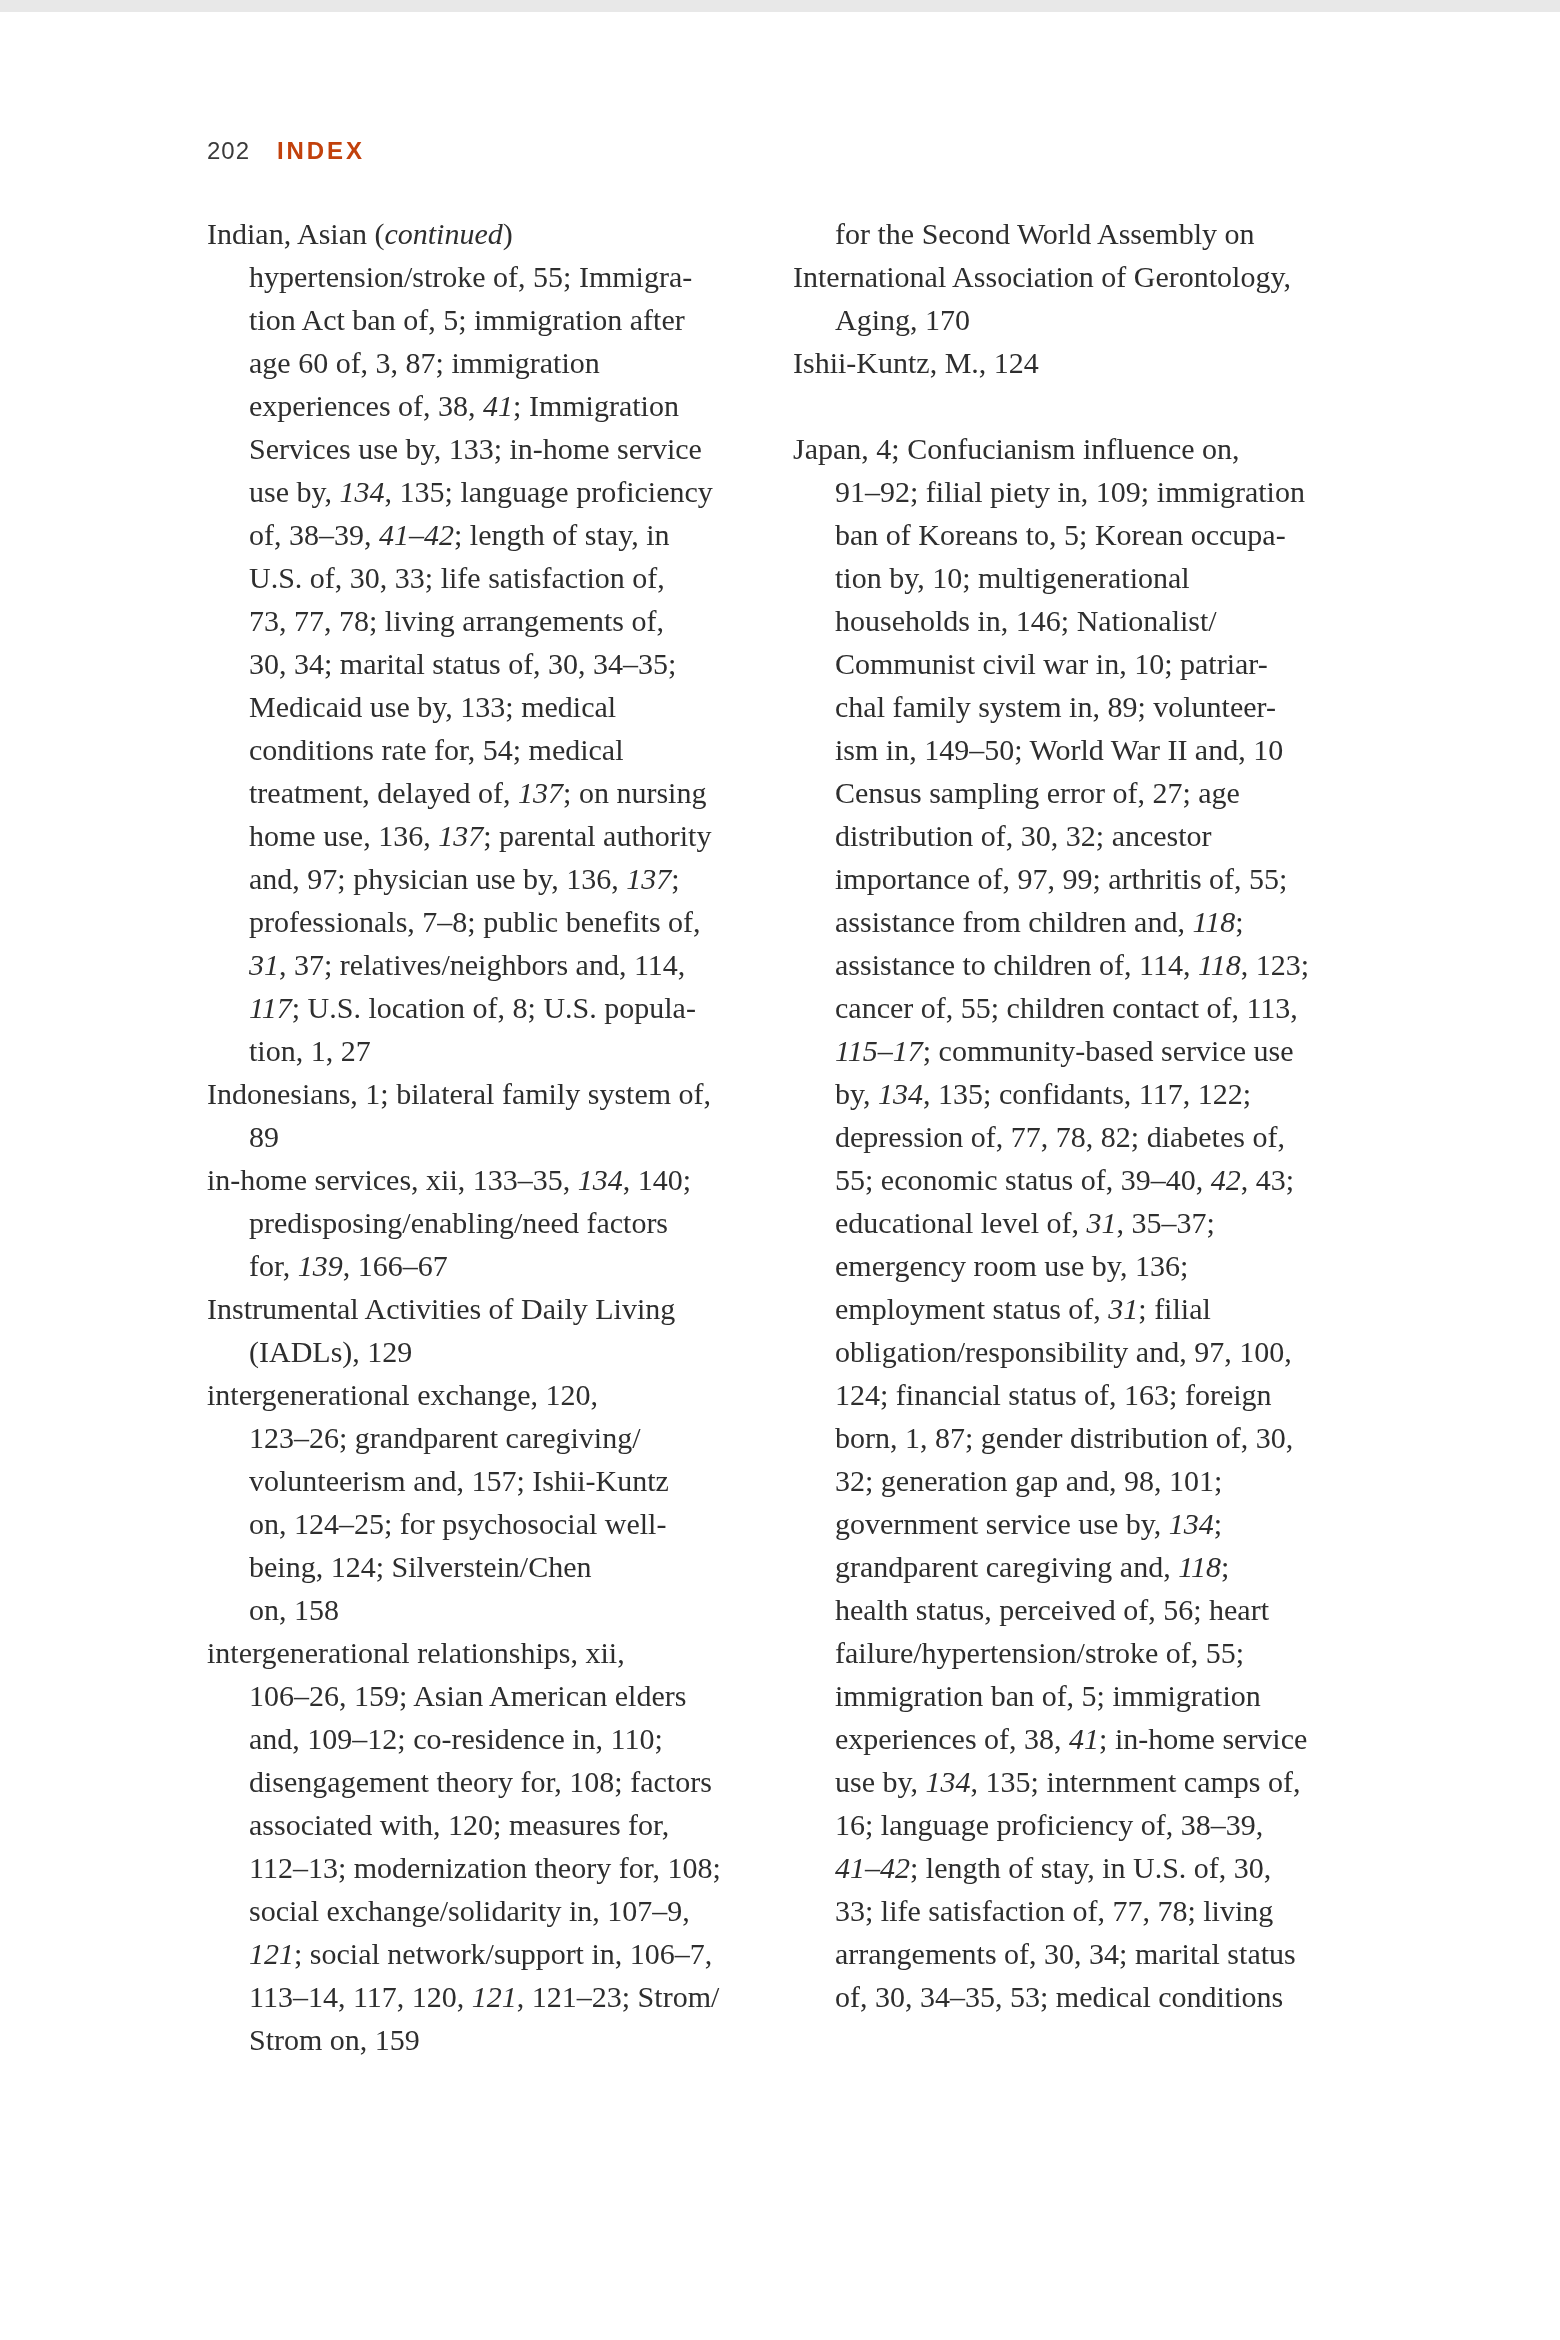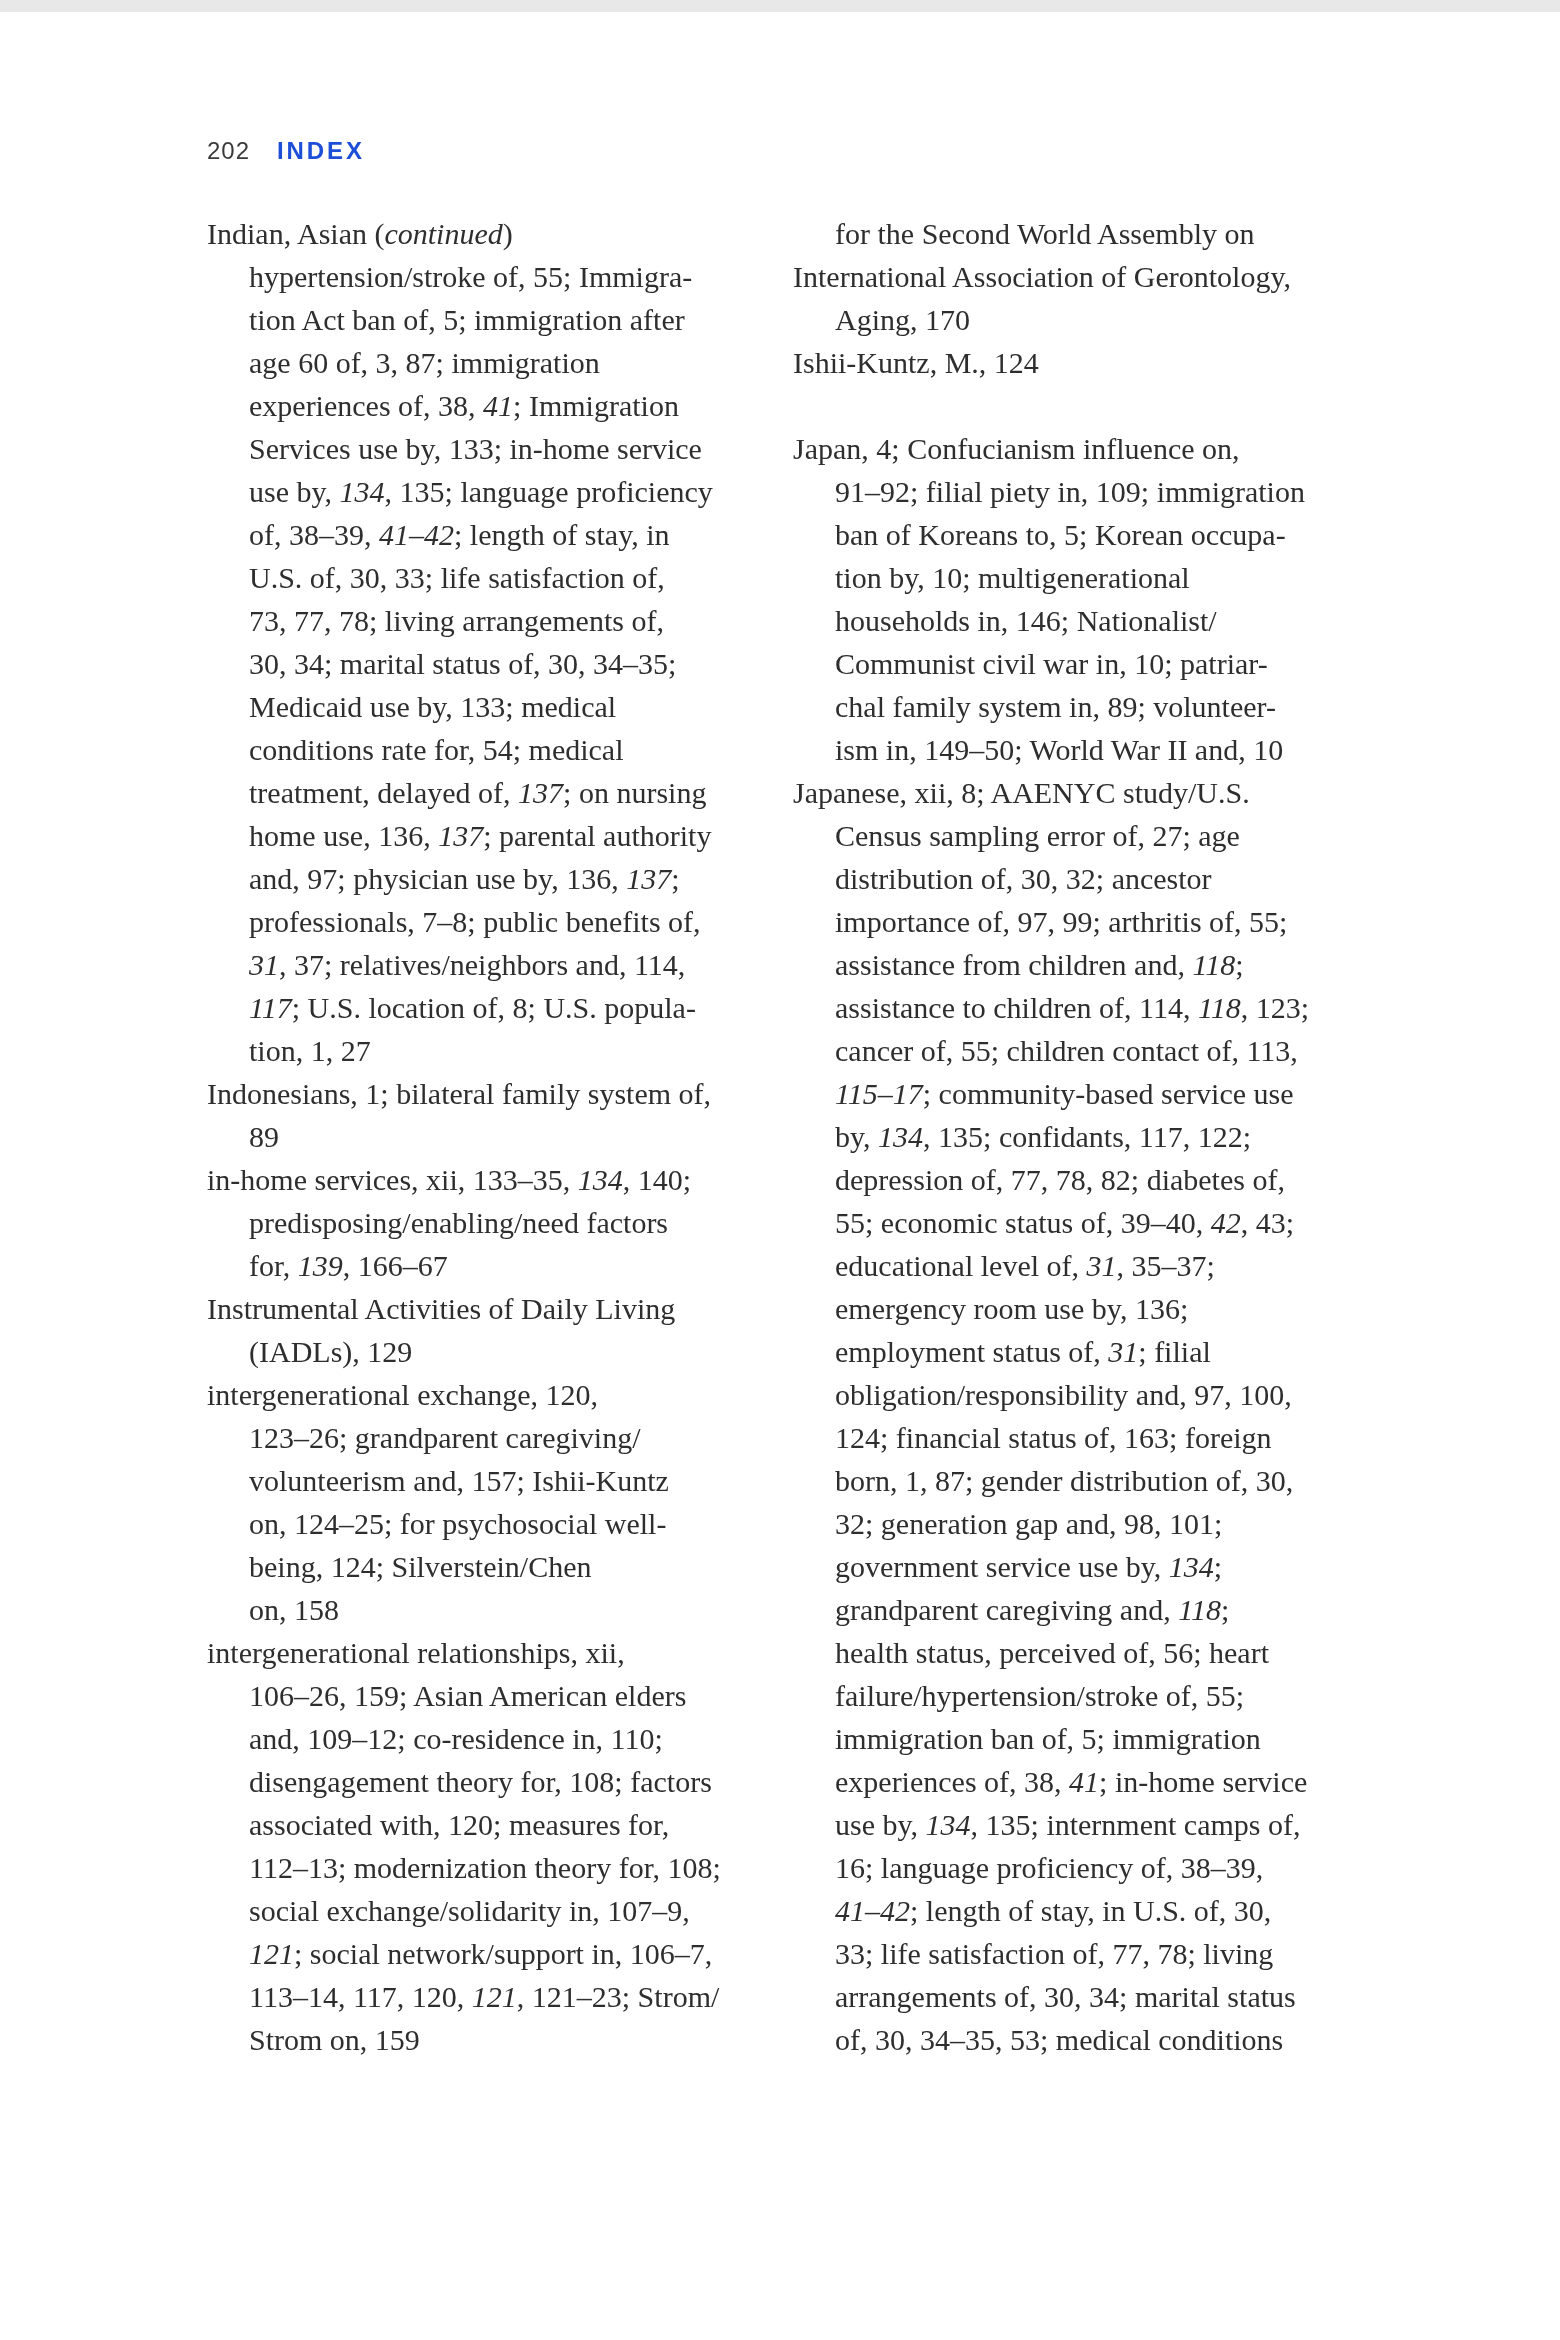--- a/index.html
+++ b/index.html
@@ -13,21 +13,21 @@
     overflow:hidden;
   }
   .running-head {
     position:absolute; left:207px; top:125px;
     font-family:"Liberation Sans", sans-serif;
     font-size:24px; line-height:27px;
     display:flex; align-items:baseline; gap:27px;
     color:#3a3a3a;
   }
   .running-head .folio { font-weight:400; letter-spacing:1px; }
-  .running-head .head-title { font-weight:700; letter-spacing:2.9px; color:#1d4ed8; }
+  .running-head .head-title { font-weight:700; letter-spacing:2.9px; color:#c2410c; }
   .index-col {
     position:absolute; top:200px;
     font-size:30px; line-height:43px;
   }
   .col-left  { left:207px; width:597px; }
   .col-right { left:793px; width:650px; }
   .index-line { white-space:nowrap; }
   .index-line.cont { padding-left:42px; }
   .entry-gap { height:43px; }
   .it { font-style:italic; }
@@ -111,21 +111,20 @@
         <div class="index-line">Japan, 4; Confucianism influence on,</div>
         <div class="index-line cont">91–92; filial piety in, 109; immigration</div>
         <div class="index-line cont">ban of Koreans to, 5; Korean occupa-</div>
         <div class="index-line cont">tion by, 10; multigenerational</div>
         <div class="index-line cont">households in, 146; Nationalist/</div>
         <div class="index-line cont">Communist civil war in, 10; patriar-</div>
         <div class="index-line cont">chal family system in, 89; volunteer-</div>
         <div class="index-line cont">ism in, 149–50; World War II and, 10</div>
       </div>
       <div>
-        <div class="index-line">Japanese, xii, 8; AAENYC study/U.S.</div>
         <div class="index-line cont">Census sampling error of, 27; age</div>
         <div class="index-line cont">distribution of, 30, 32; ancestor</div>
         <div class="index-line cont">importance of, 97, 99; arthritis of, 55;</div>
         <div class="index-line cont">assistance from children and, <span class="it">118</span>;</div>
         <div class="index-line cont">assistance to children of, 114, <span class="it">118</span>, 123;</div>
         <div class="index-line cont">cancer of, 55; children contact of, 113,</div>
         <div class="index-line cont"><span class="it">115–17</span>; community-based service use</div>
         <div class="index-line cont">by, <span class="it">134</span>, 135; confidants, 117, 122;</div>
         <div class="index-line cont">depression of, 77, 78, 82; diabetes of,</div>
         <div class="index-line cont">55; economic status of, 39–40, <span class="it">42</span>, 43;</div>

